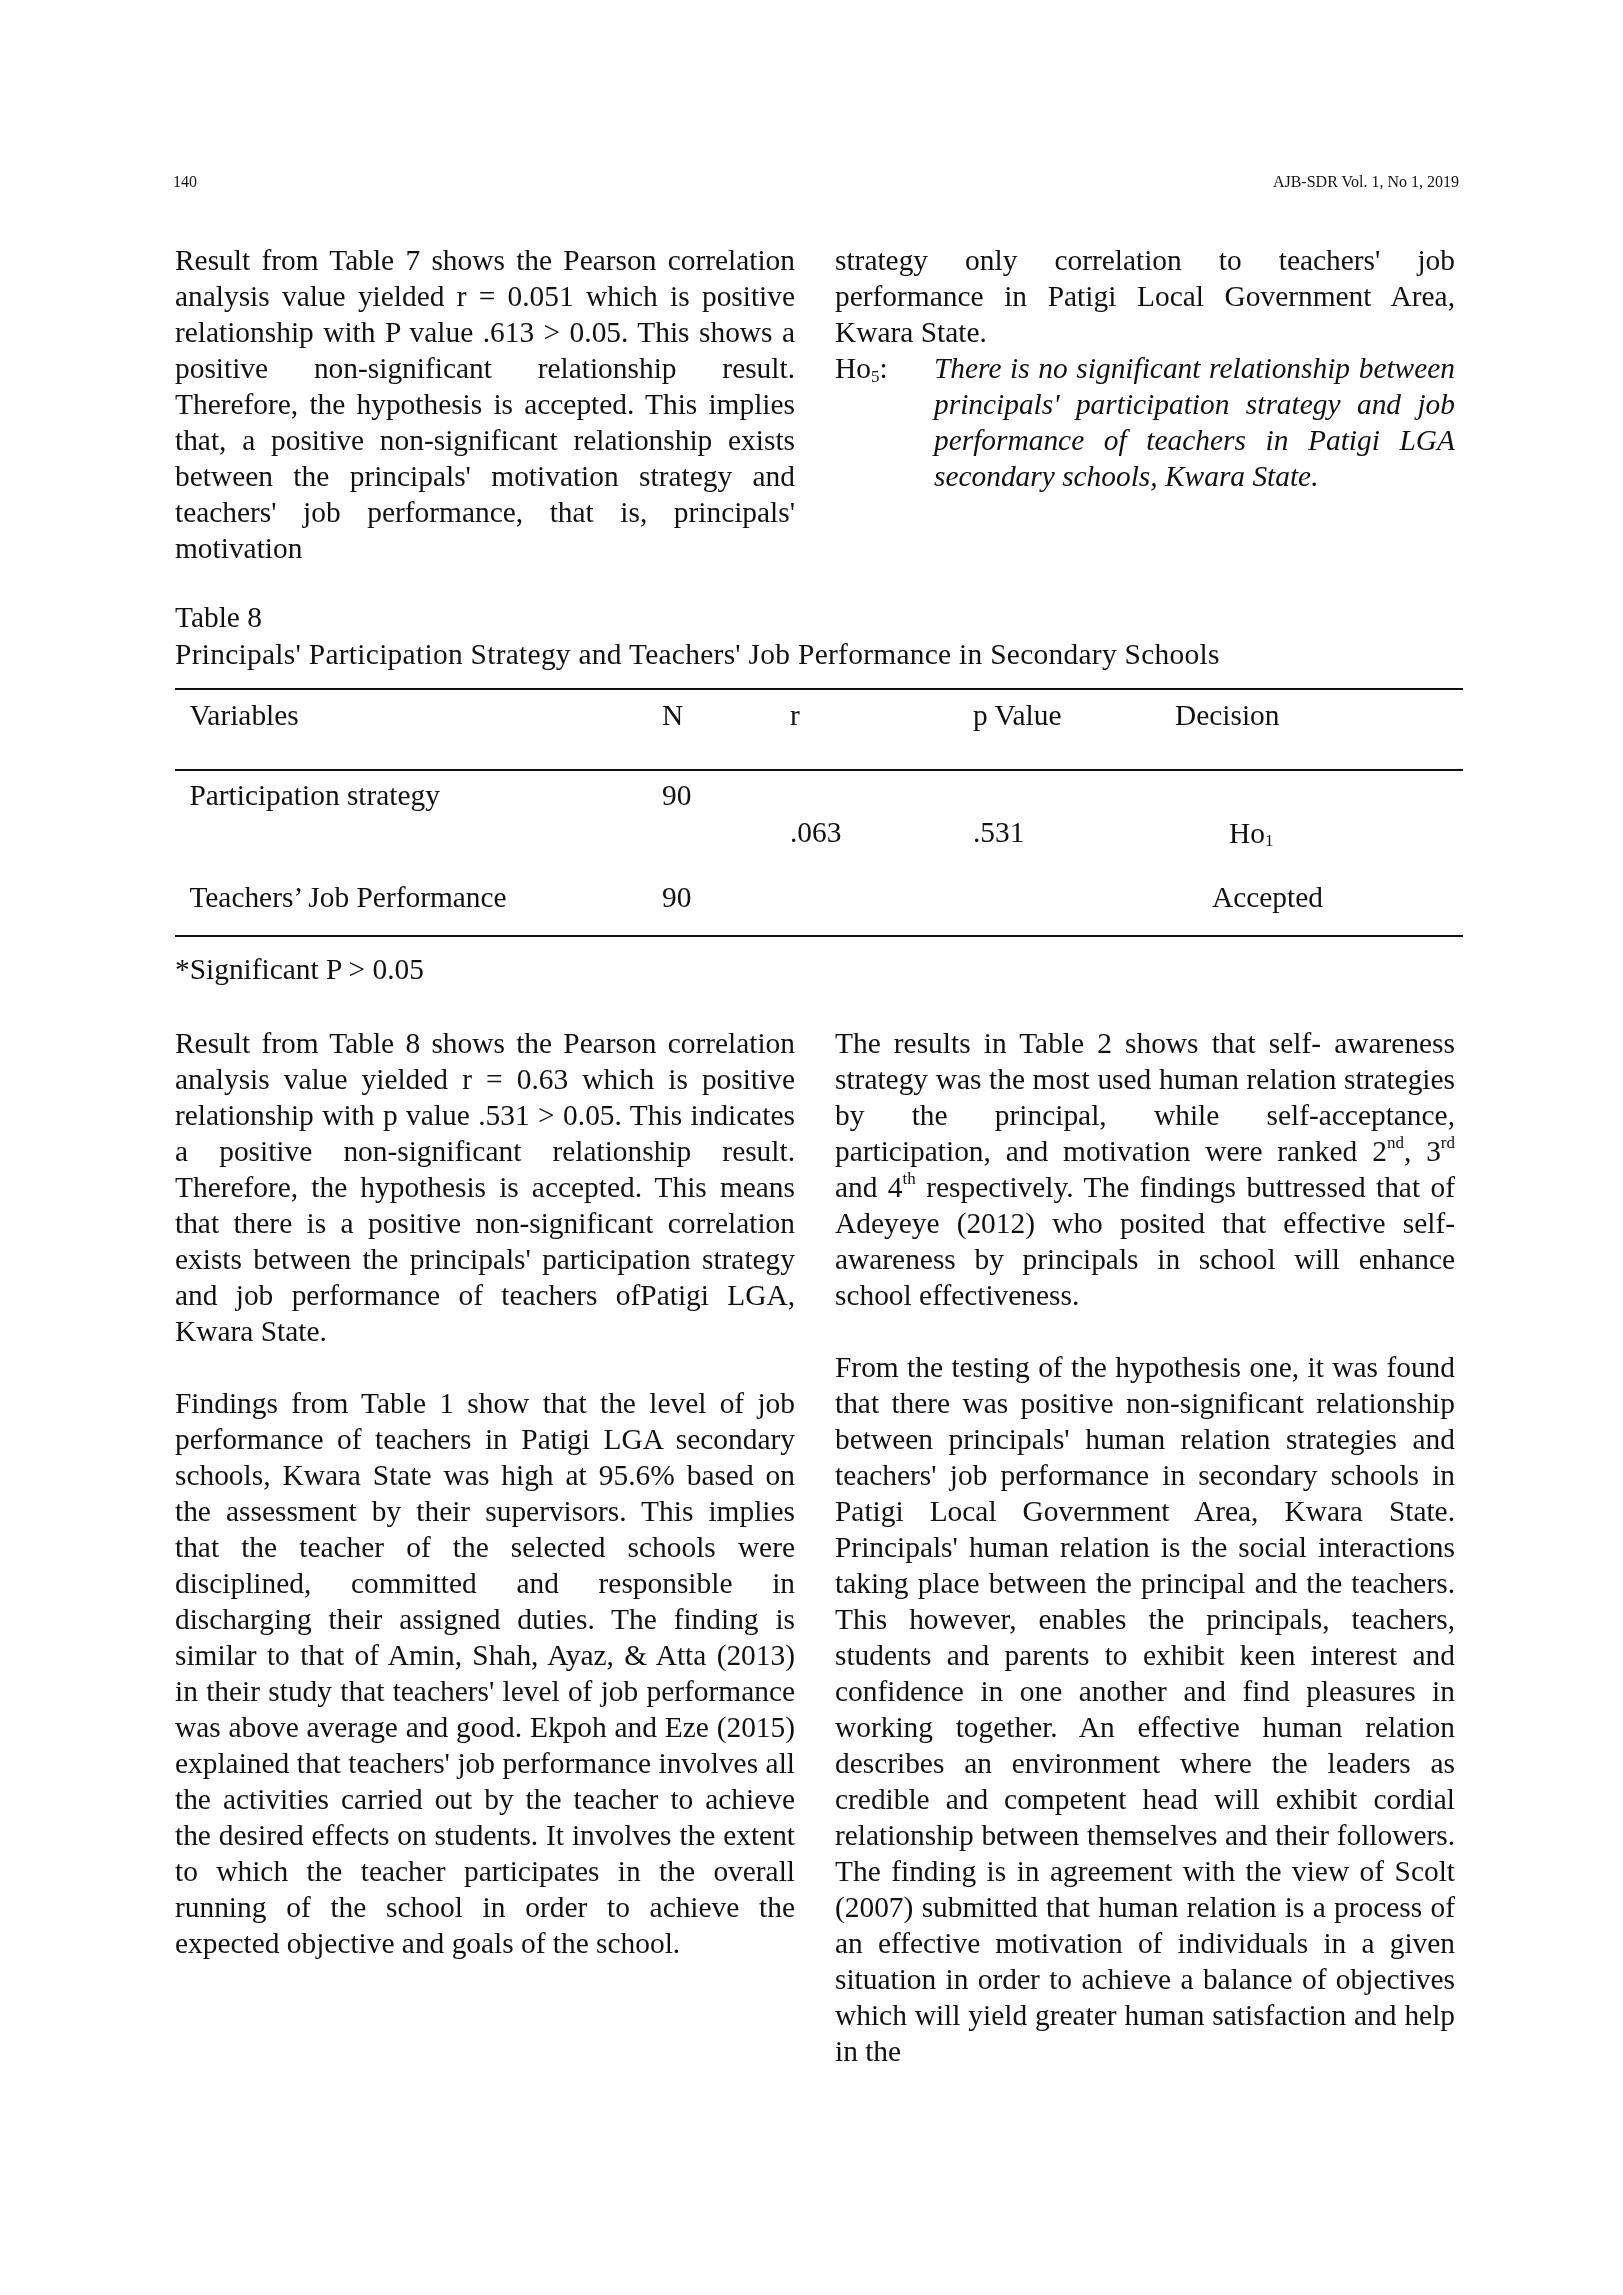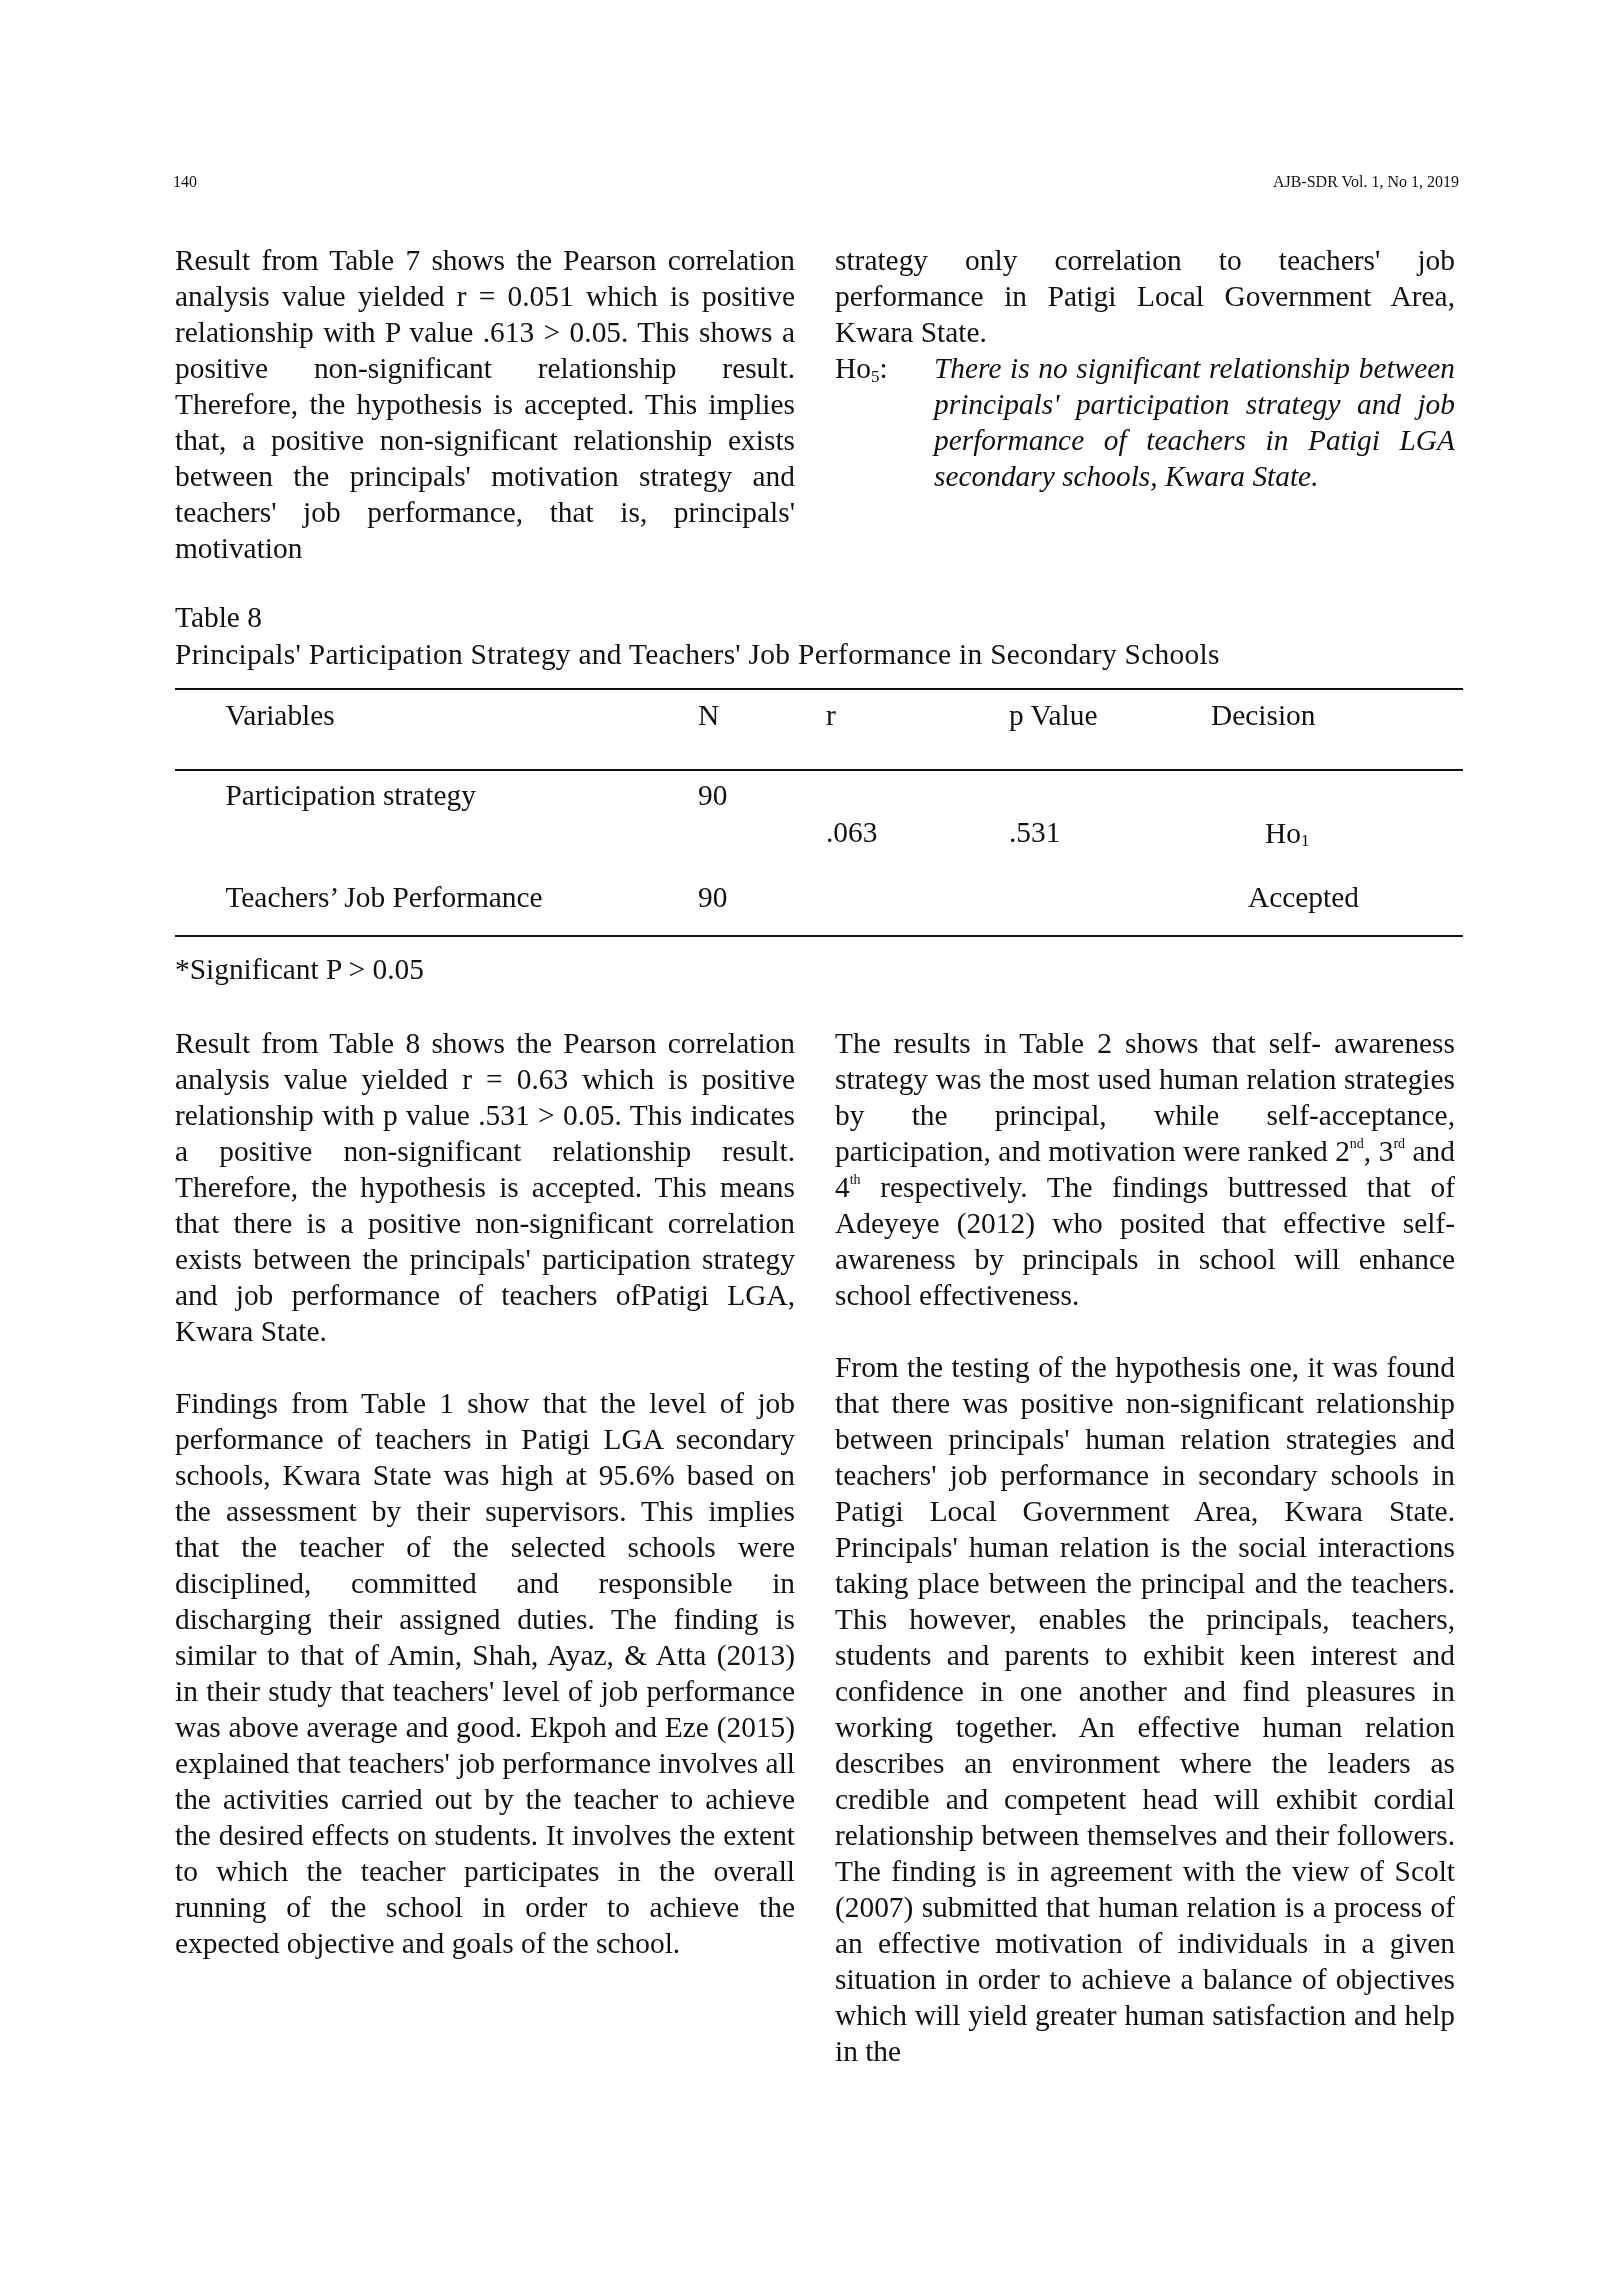--- a/index.html
+++ b/index.html
@@ -16,29 +16,29 @@
     .col p { margin: 0; }
     .col-left-top { left: 175px; top: 242px; }
     .col-right-top { left: 835px; top: 242px; }
     .col-left-bottom { left: 175px; top: 1025px; }
     .col-right-bottom { left: 835px; top: 1025px; }
 
     .hyp { display: flex; }
     .hyp-label { width: 99px; flex: 0 0 99px; }
     .hyp-text { flex: 1; text-align: justify; font-style: italic; }
     sub.small { font-size: 17px; vertical-align: -3.9px; }
-    sup { font-size: 14px; vertical-align: 13px; line-height: 0; }
+    sup { font-size: 17px; vertical-align: 13px; line-height: 0; }
 
     .table-block { position: absolute; left: 175px; top: 599px; width: 1288px; font-size: 29.4px; }
     .table-label { line-height: 36px; font-family: Liberation Serif, serif; }
     .table-caption { line-height: 39px; letter-spacing: 0.3px; }
     .rule { border-top: 2.6px solid #111; width: 100%; }
     .table-head { position: relative; height: 72px; margin-top: 6.5px; }
     .table-body { position: relative; height: 164px; }
-    .cell { position: absolute; white-space: nowrap; line-height: 36px; margin-left: 36px; }
+    .cell { position: absolute; white-space: nowrap; line-height: 36px; }
     .c-var { left: 14.4px; }
     .c-n { left: 487px; }
     .c-r { left: 615px; }
     .c-p { left: 798px; }
     .c-dec { left: 1000px; }
     .c-dec2 { left: 1037px; }
     .footnote { margin-top: 14.4px; line-height: 36px; }
 
     .gap { height: 36px; }
   </style>

